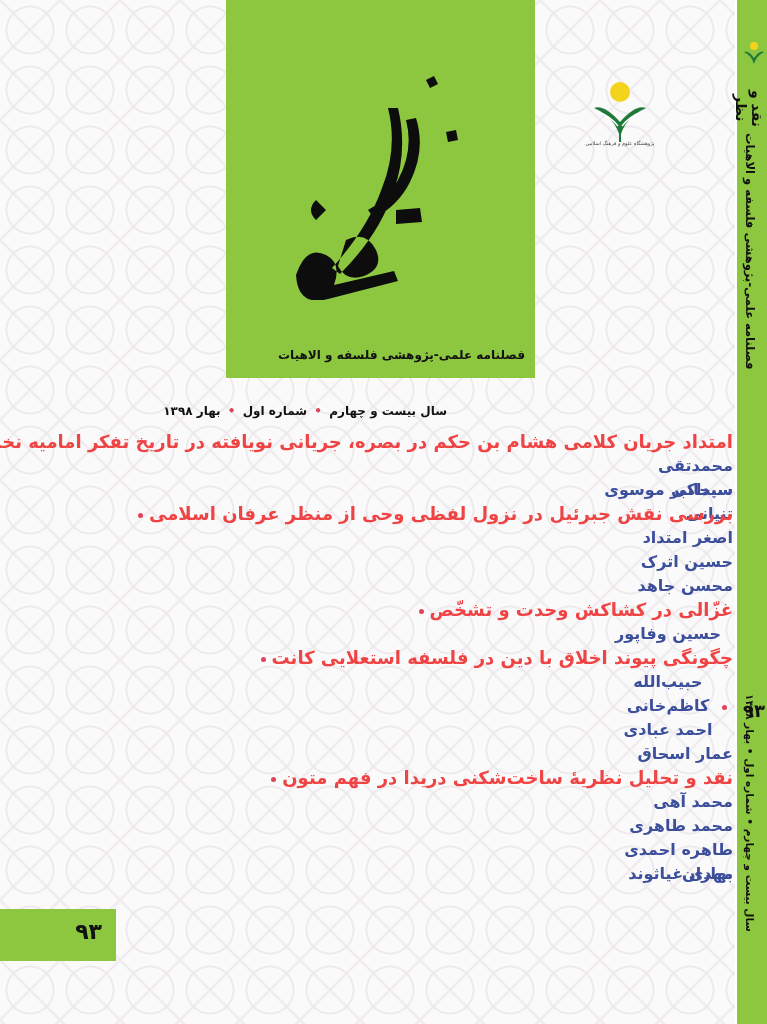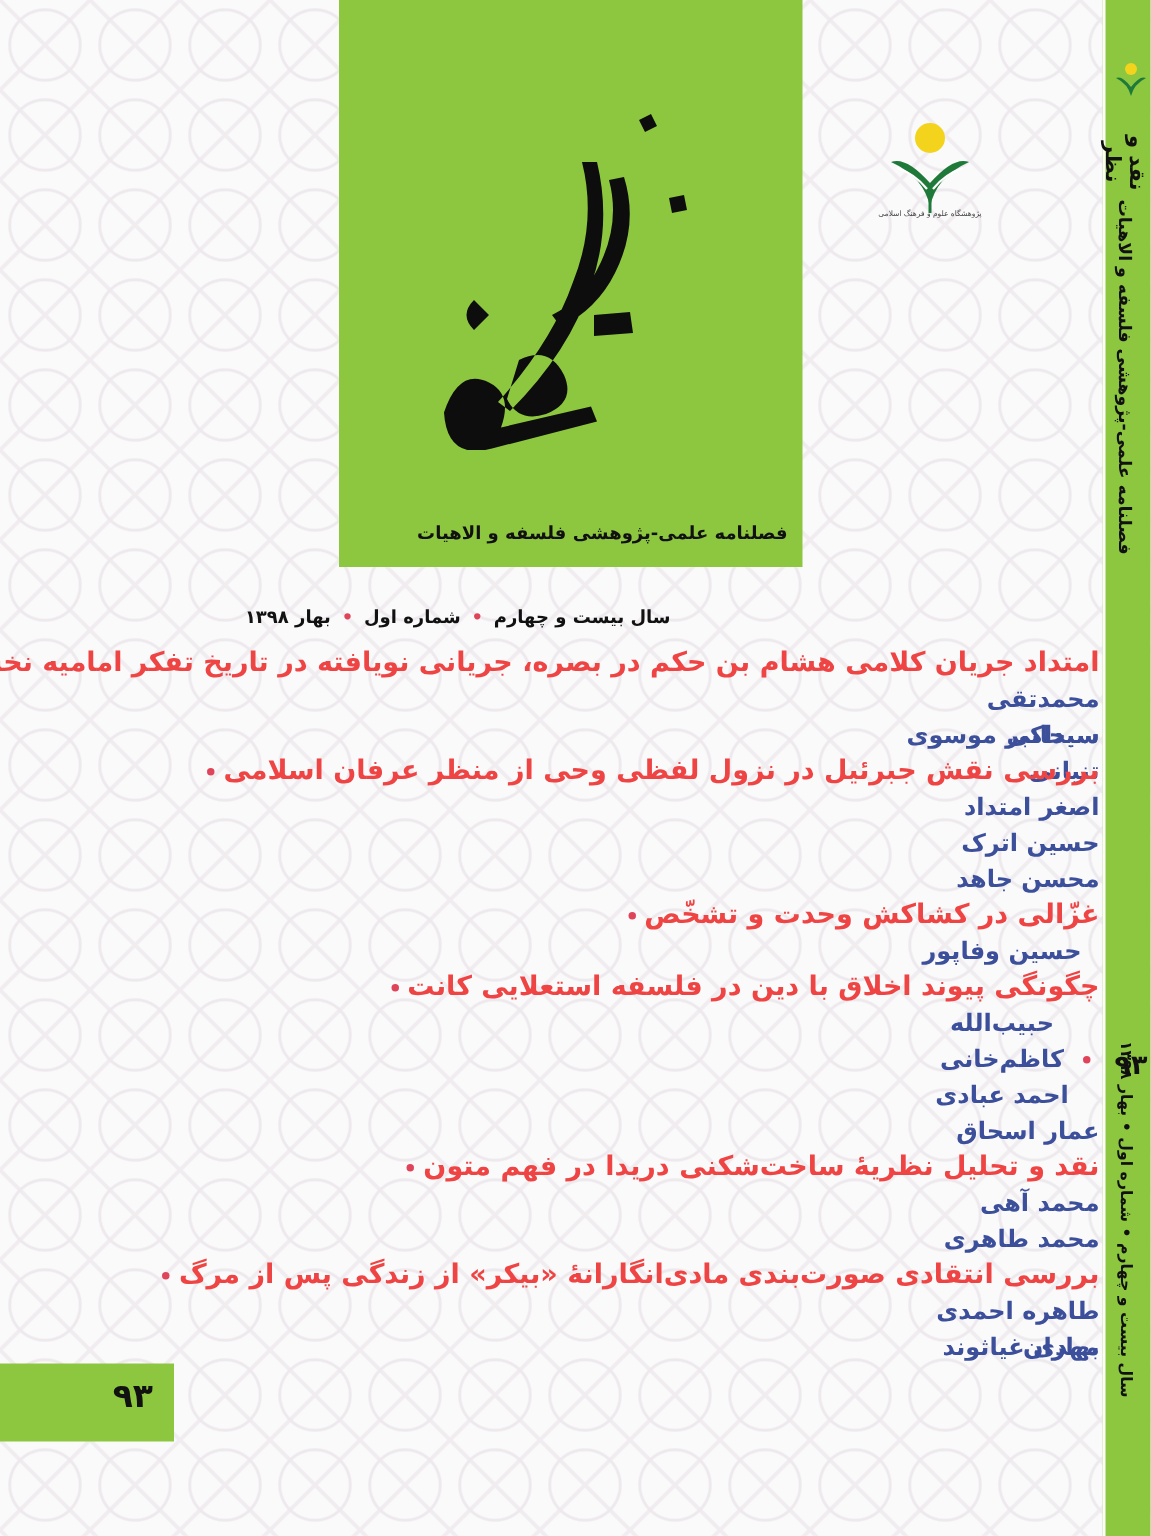--- a/index.html
+++ b/index.html
@@ -158,21 +158,20 @@
     </div>
   </div>
   <div class="toc-entry">
     <div class="article-title"><span>نقد و تحلیل نظریهٔ ساخت‌شکنی دریدا در فهم متون</span><span class="bullet"></span></div>
     <div class="authors">
       <div class="author" style="width:130px;text-align:right;align-self:flex-start;margin-left:40px">محمد آهی</div>
       <div class="author" style="width:130px;text-align:right;align-self:flex-start;margin-left:40px">محمد طاهری</div>
     </div>
   </div>
   <div class="toc-entry">
-    <div class="article-title"><span>بررسی انتقادی صورت‌بندی مادی‌انگارانهٔ «بیکر» از زندگی پس از مرگ</span><span class="bullet"></span></div>
     <div class="authors">
       <div class="author" style="width:130px;text-align:right;align-self:flex-start;margin-left:40px">طاهره احمدی بهاران</div>
       <div class="author" style="width:130px;text-align:right;align-self:flex-start;margin-left:40px">مهدی غیاثوند</div>
     </div>
   </div>
 </div>
 
 <div class="number-tab">
   <span>۹۳</span>
 </div>

